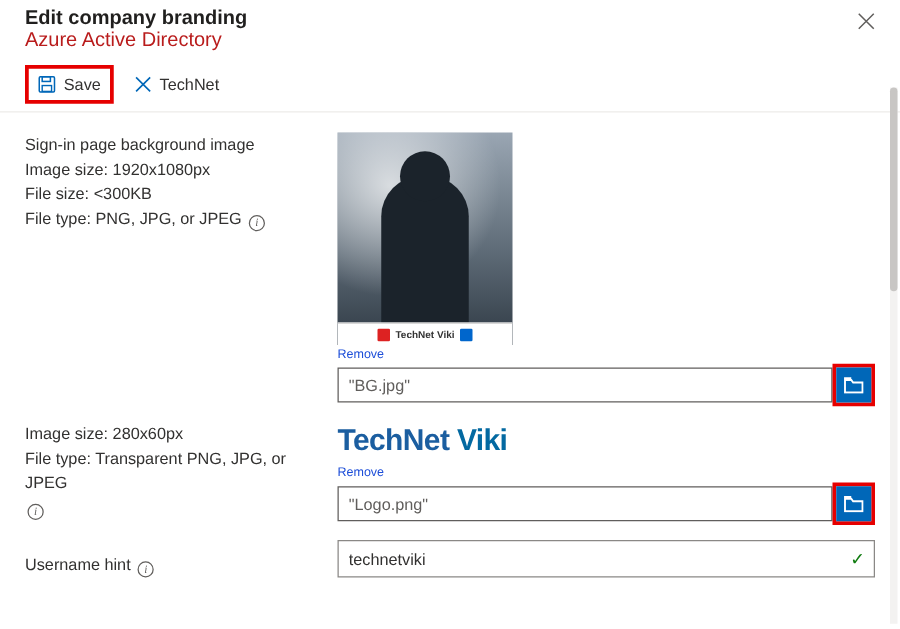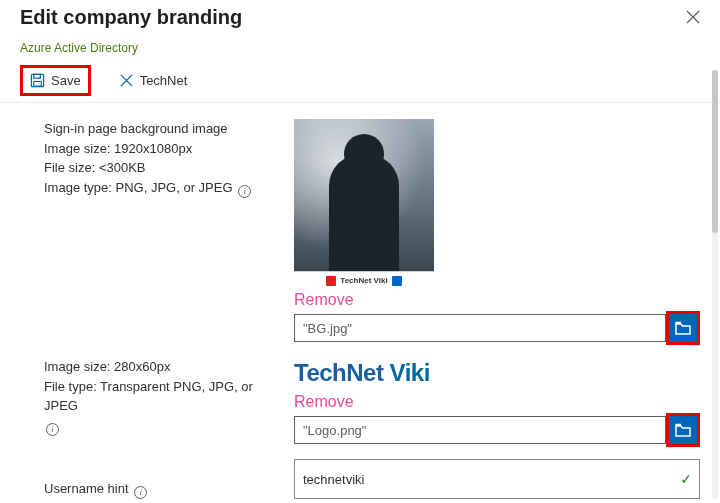--- a/index.html
+++ b/index.html
@@ -1,48 +1,48 @@
 <!DOCTYPE html>
 <html><head>
 <meta charset="utf-8">
 <style>
   * { box-sizing: border-box; margin: 0; padding: 0; }
   body { font-family: "Segoe UI", Arial, sans-serif; font-size: 13px; color: #323130; background: #fff; width: 720px; height: 503px; overflow: hidden; position: relative; }
   .blade { display: flex; flex-direction: column; height: 100%; }
   .header { padding: 6px 16px 4px 20px; display: flex; justify-content: space-between; align-items: flex-start; }
   .header-left { display: flex; flex-direction: column; }
-  .title { font-size: 20px; font-weight: 600; color: #201f1e; }
-  .subtitle { font-size: 12px; color: #4d7c0f; margin-top: 12px; }
+  .title { font-size: 16px; font-weight: 600; color: #201f1e; }
+  .subtitle { font-size: 16px; color: #b91c1c; margin-top: 0; }
   .close-x { font-size: 16px; color: #605e5c; cursor: pointer; padding: 4px; }
-  .toolbar { display: flex; gap: 22px; padding: 6px 20px 6px 20px; border-bottom: 1px solid #edebe9; align-items: center; }
+  .toolbar { display: flex; gap: 10px; padding: 6px 20px 6px 20px; border-bottom: 1px solid #edebe9; align-items: center; }
   .tb-item { display: flex; align-items: center; gap: 6px; font-size: 13px; color: #323130; cursor: pointer; padding: 4px 6px; }
   .tb-item svg { width: 15px; height: 15px; }
   .save-wrap { border: 3px solid #e60000; padding: 1px; }
   .content { padding: 16px 20px 20px 20px; display: flex; flex-direction: column; gap: 12px; overflow-y: auto; flex: 1; }
-  .row { display: flex; align-items: flex-start; gap: 20px; margin-left: 24px; }
+  .row { display: flex; align-items: flex-start; gap: 20px; }
   .left-col { width: 230px; flex-shrink: 0; font-size: 13px; color: #323130; line-height: 1.5; }
   .right-col { flex: 1; display: flex; flex-direction: column; }
   .info-icn { display: inline-flex; width: 13px; height: 13px; border: 1px solid #605e5c; border-radius: 50%; align-items: center; justify-content: center; font-size: 9px; color: #605e5c; font-style: italic; font-family: Georgia, serif; vertical-align: -2px; margin-left: 2px;}
   .preview-bg { width: 140px; height: 170px; background: linear-gradient(180deg,#9aa6b3 0%,#5f6c78 55%,#2f3a44 100%); position: relative; overflow: hidden; margin-bottom: 2px;}
   .preview-bg::before { content:""; position:absolute; inset:0; background: radial-gradient(circle at 30% 25%, rgba(255,255,255,.7), rgba(200,210,220,0) 55%); }
   .silhouette { position:absolute; bottom:0; left:50%; transform:translateX(-50%); width: 70px; height: 135px; background: #1b232b; border-radius: 32px 32px 0 0; }
   .silhouette::before { content:""; position:absolute; top:-20px; left:50%; transform:translateX(-50%); width:40px; height:40px; background:#1b232b; border-radius:50%; }
   .badge-strip { position:absolute; bottom:0; left:0; right:0; height:18px; background:#fff; border-top:1px solid #ccc; display:flex; align-items:center; justify-content:center; gap:4px; font-size:8px; font-weight:600; color:#333; }
   .badge-strip .b1{width:10px;height:10px;background:#d22;border-radius:1px;}
   .badge-strip .b2{width:10px;height:10px;background:#06c;border-radius:1px;}
-  .remove-link { color: #ec4899; font-size: 16px; cursor: pointer; margin-bottom: 2px;}
+  .remove-link { color: #1d4ed8; font-size: 10px; cursor: pointer; margin-bottom: 2px;}
   .file-row { display:flex; align-items:center; }
   .file-input-box { flex:1; border:1px solid #605e5c; height:28px; padding:0 8px; font-size:13px; color:#605e5c; display:flex; align-items:center; background:#fff; }
   .browse-btn { width:28px; height:28px; background:#0067b8; display:flex; align-items:center; justify-content:center; cursor:pointer; }
   .browse-wrap { border:3px solid #e60000; padding:0; display:inline-flex;}
   .browse-btn svg { width:16px; height:14px; stroke:#fff; fill:none; stroke-width:1.5; }
   .logo-preview { font-size: 24px; font-weight:700; padding: 2px 0 6px 0; letter-spacing: -.5px; }
   .logo-preview .tn { color:#1b5ea0; }
   .logo-preview .vk { color:#0369a1; }
-  .text-input { width:100%; border:1px solid #8a8886; height:40px; padding:0 28px 0 8px; font-size:13px; color:#323130; position:relative; }
+  .text-input { width:100%; border:1px solid #8a8886; height:30px; padding:0 28px 0 8px; font-size:13px; color:#323130; position:relative; }
   .valid-wrap { position:relative; }
   .check { position:absolute; right:8px; top:50%; transform:translateY(-50%); color:#107c10; font-size:14px; }
   .scrollbar { position:absolute; right:2px; top:70px; bottom:4px; width:6px; background:#f3f2f1; }
   .sb-thumb { position:absolute; top:0; width:6px; height:38%; background:#c8c6c4; border-radius:3px;}
 </style>
 </head>
 <body>
 
 <div class="blade">
   <div class="header">
@@ -76,21 +76,21 @@
     </span>
   </div>
 
   <div class="content">
 
     <div class="row">
       <div class="left-col">
         <div>Sign-in page background image</div>
         <div>Image size: 1920x1080px</div>
         <div>File size: &lt;300KB</div>
-        <div><span>Image type: PNG, JPG, or JPEG</span> <span class="info-icn">i</span></div>
+        <div><span>File type: PNG, JPG, or JPEG</span> <span class="info-icn">i</span></div>
       </div>
       <div class="right-col">
         <div class="preview-bg">
           <div class="silhouette"></div>
           <div class="badge-strip">
             <span class="b1"></span>
               <span>TechNet Viki</span>
               <span class="b2"></span>
           </div>
         </div>

